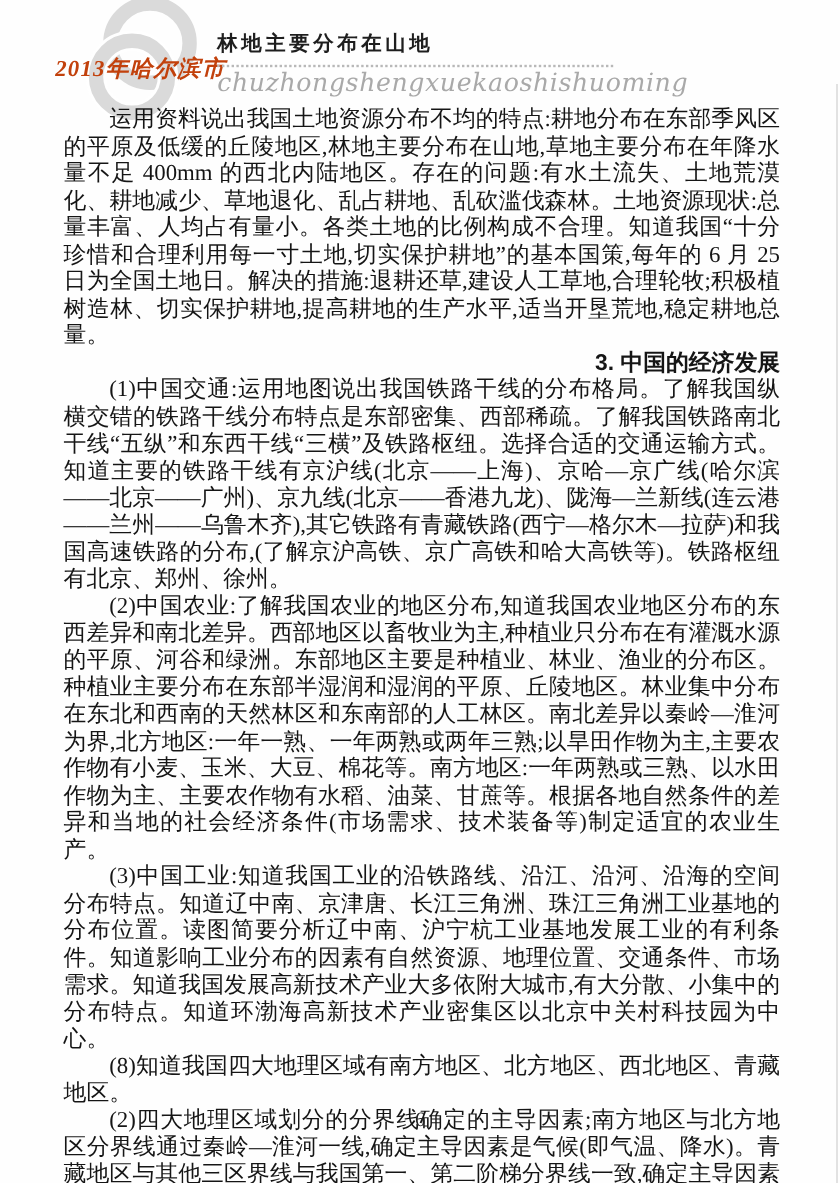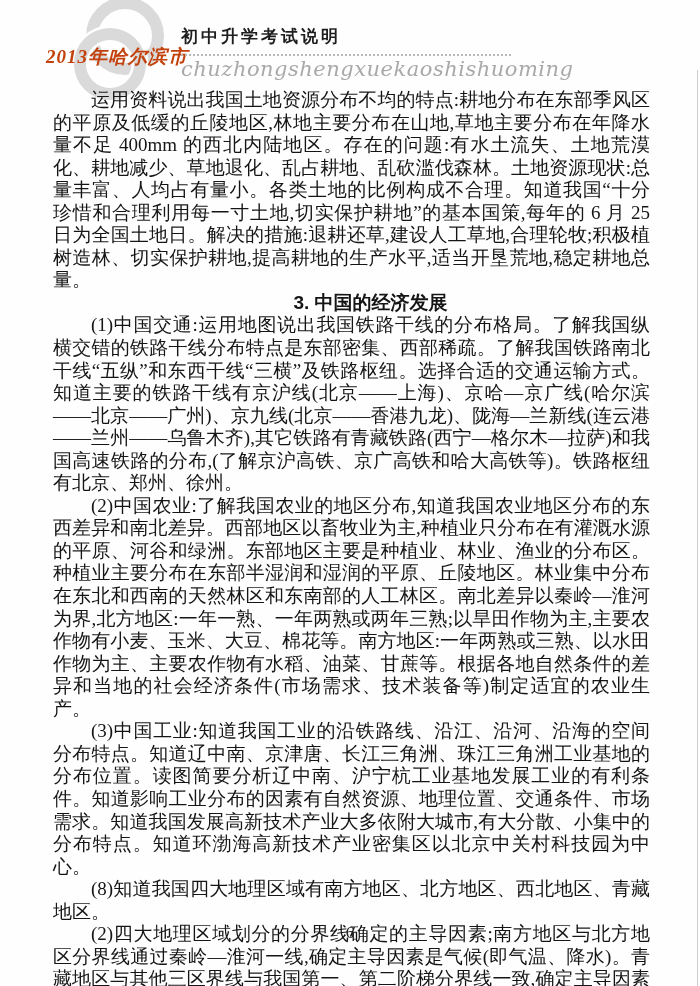--- a/index.html
+++ b/index.html
@@ -40,21 +40,21 @@
   
   .content {
     position:absolute; left:53px; top:89px; width:597px;
     font-size:19px; line-height:22.55px;
     text-align:justify; color:#151515;
   }
   .para { margin:0; text-indent:2em; }
   .heading {
     margin:0; text-indent:2em; font-weight:bold;
     font-family:"Liberation Sans", sans-serif;
-    text-align:center;
+    text-align:right;
   }
   
   .page-number {
     position:absolute; top:923px; left:0; width:700px;
     text-align:center; font-size:17px; color:#222;
   }
   .right-rule {
     position:absolute; left:697px; top:70px;
     width:1px; height:916px; background:#cfcfcf;
   }
@@ -67,21 +67,21 @@
   <div class="header">
     <div class="logo">
       <svg width="100" height="112" viewBox="0 0 100 112" xmlns="http://www.w3.org/2000/svg">
         <circle cx="55" cy="38" r="33" fill="none" stroke="#dadada" stroke-width="12"></circle>
         <circle cx="40" cy="66" r="30" fill="none" stroke="#ffffff" stroke-width="17"></circle>
         <circle cx="40" cy="66" r="30" fill="none" stroke="#dadada" stroke-width="12"></circle>
       </svg>
     </div>
     <div class="edition">2013年哈尔滨市</div>
     <div class="title-block">
-      <div class="doc-title">初中升学考试说明</div>
+      <div class="doc-title">林地主要分布在山地</div>
       <div class="dotted-rule"></div>
       <div class="pinyin">chuzhongshengxuekaoshishuoming</div>
     </div>
   </div>
 
   <div class="content">
       <div class="para">运用资料说出我国土地资源分布不均的特点:耕地分布在东部季风区的平原及低缓的丘陵地区,林地主要分布在山地,草地主要分布在年降水量不足 400mm 的西北内陆地区。存在的问题:有水土流失、土地荒漠化、耕地减少、草地退化、乱占耕地、乱砍滥伐森林。土地资源现状:总量丰富、人均占有量小。各类土地的比例构成不合理。知道我国“十分珍惜和合理利用每一寸土地,切实保护耕地”的基本国策,每年的 6 月 25 日为全国土地日。解决的措施:退耕还草,建设人工草地,合理轮牧;积极植树造林、切实保护耕地,提高耕地的生产水平,适当开垦荒地,稳定耕地总量。</div>
       <div class="heading">3. 中国的经济发展</div>
       <div class="para">(1)中国交通:运用地图说出我国铁路干线的分布格局。了解我国纵横交错的铁路干线分布特点是东部密集、西部稀疏。了解我国铁路南北干线“五纵”和东西干线“三横”及铁路枢纽。选择合适的交通运输方式。知道主要的铁路干线有京沪线(北京——上海)、京哈—京广线(哈尔滨——北京——广州)、京九线(北京——香港九龙)、陇海—兰新线(连云港——兰州——乌鲁木齐),其它铁路有青藏铁路(西宁—格尔木—拉萨)和我国高速铁路的分布,(了解京沪高铁、京广高铁和哈大高铁等)。铁路枢纽有北京、郑州、徐州。</div>
       <div class="para">(2)中国农业:了解我国农业的地区分布,知道我国农业地区分布的东西差异和南北差异。西部地区以畜牧业为主,种植业只分布在有灌溉水源的平原、河谷和绿洲。东部地区主要是种植业、林业、渔业的分布区。种植业主要分布在东部半湿润和湿润的平原、丘陵地区。林业集中分布在东北和西南的天然林区和东南部的人工林区。南北差异以秦岭—淮河为界,北方地区:一年一熟、一年两熟或两年三熟;以旱田作物为主,主要农作物有小麦、玉米、大豆、棉花等。南方地区:一年两熟或三熟、以水田作物为主、主要农作物有水稻、油菜、甘蔗等。根据各地自然条件的差异和当地的社会经济条件(市场需求、技术装备等)制定适宜的农业生产。</div>

